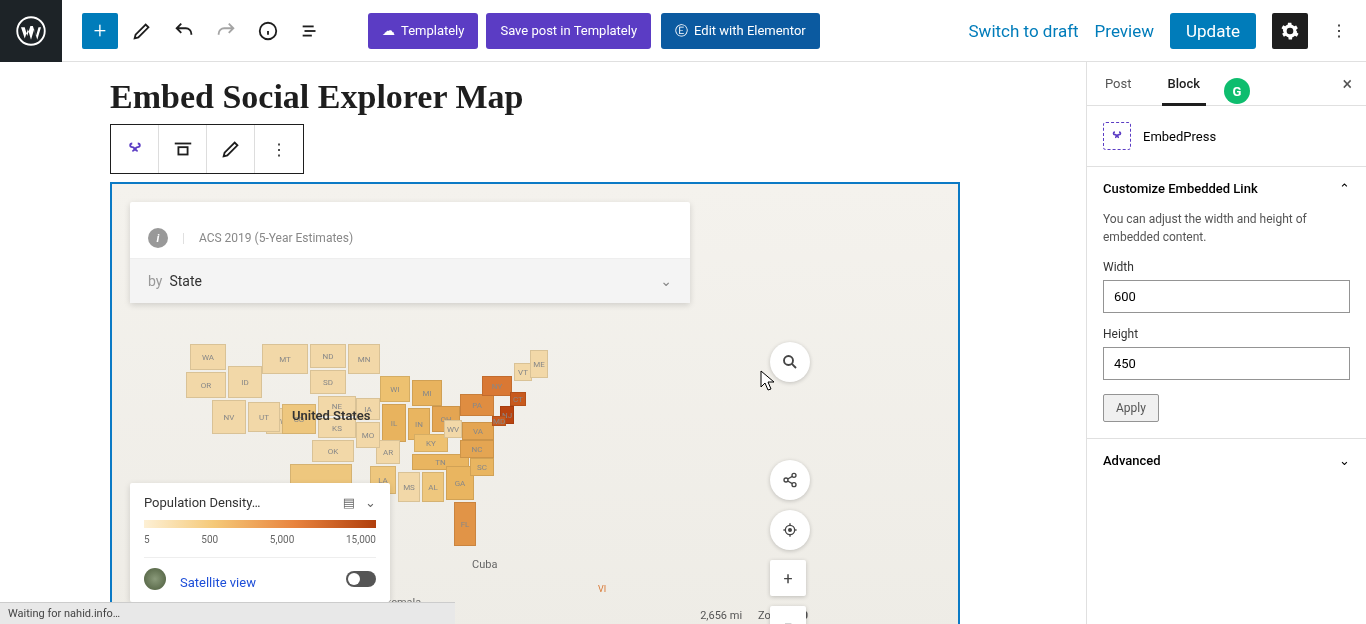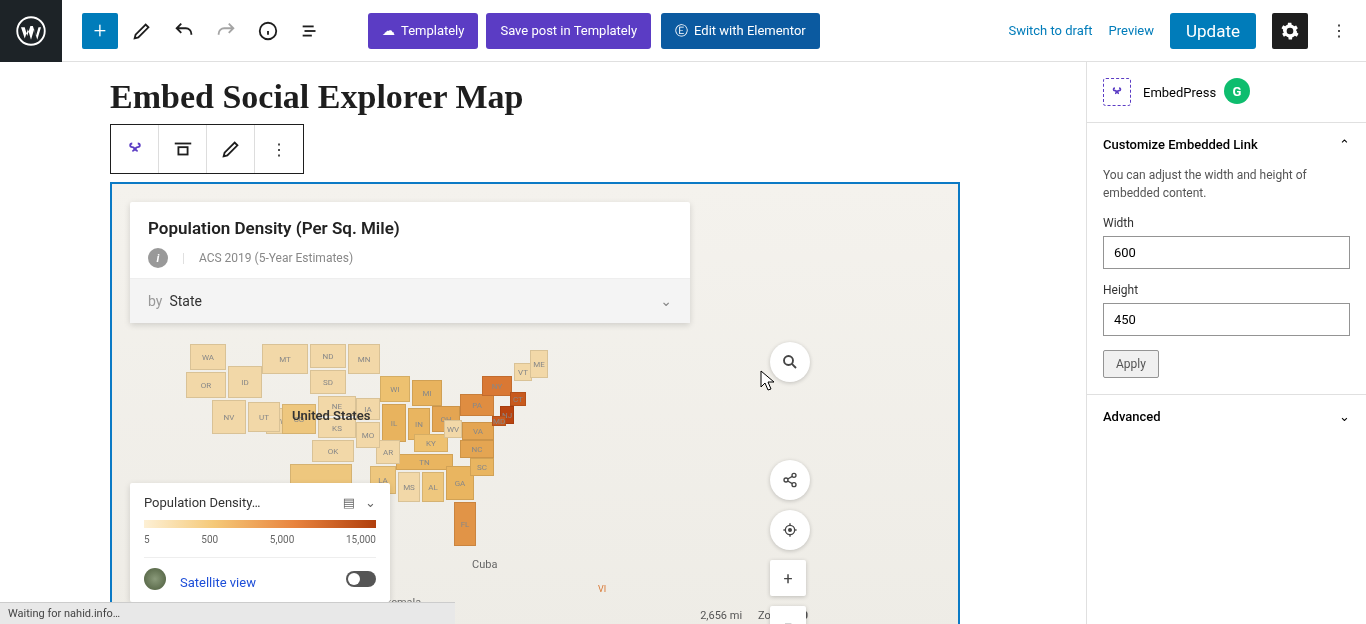--- a/index.html
+++ b/index.html
@@ -10,21 +10,21 @@
 .wp-logo { width: 62px; height: 62px; background: #1d2327; display: flex; align-items: center; justify-content: center; }
 .wp-logo svg { width: 30px; height: 30px; fill: #fff; }
 .add-btn { width: 36px; height: 36px; background: #007cba; color: #fff; display: flex; align-items: center; justify-content: center; margin-left: 16px; border-radius: 2px; font-size: 22px; font-weight: 300; }
 .tb-icon { width: 36px; height: 36px; display: flex; align-items: center; justify-content: center; color: #1e1e1e; margin-left: 2px; }
 .tb-icon svg { width: 22px; height: 22px; fill: none; stroke: currentColor; stroke-width: 2; }
 .tb-spacer { width: 28px; }
 .btn-purple { background: #5b3cc4; color: #fff; padding: 0 14px; height: 36px; display: flex; align-items: center; gap: 6px; border-radius: 3px; font-size: 13px; margin-left: 4px; }
 .btn-blue { background: #0b5aa0; color: #fff; padding: 0 14px; height: 36px; display: flex; align-items: center; gap: 6px; border-radius: 3px; font-size: 13px; margin-left: 6px; }
 .btn-blue-solid { background: #007cba; color: #fff; padding: 0 16px; height: 36px; display: flex; align-items: center; border-radius: 3px; font-size: 17px; }
 .tb-right { margin-left: auto; display: flex; align-items: center; gap: 16px; }
-.link-btn { color: #007cba; font-size: 13px; }
+.link-btn { color: #007cba; font-size: 17px; }
 .gear-btn { width: 36px; height: 36px; background: #1e1e1e; color: #fff; display: flex; align-items: center; justify-content: center; border-radius: 2px; }
 .gear-btn svg { width: 20px; height: 20px; fill: #fff; }
 .dots-btn { width: 30px; display: flex; align-items: center; justify-content: center; color: #1e1e1e; }
 
 
 .main { display: flex; height: calc(624px - 62px); }
 .editor { flex: 1; position: relative; overflow: hidden; padding: 16px 48px 0 110px; }
 .page-title { font-family: Georgia, serif; font-size: 34px; font-weight: 700; color: #1e1e1e; margin-bottom: 8px; }
 
 .block-toolbar { display: flex; border: 1px solid #1e1e1e; background: #fff; width: fit-content; }
@@ -198,21 +198,21 @@
         <div class="state" style="top:212px;left:206px;width:38px;height:20px;">NE</div>
         <div class="state" style="top:234px;left:206px;width:38px;height:20px;">KS</div>
         <div class="state" style="top:256px;left:200px;width:42px;height:22px;">OK</div>
         <div class="state" style="top:280px;left:178px;width:62px;height:48px;background:#eec77e">TX</div>
         <div class="state" style="top:192px;left:268px;width:30px;height:26px;background:#edc170">WI</div>
         <div class="state" style="top:220px;left:270px;width:24px;height:38px;background:#e8b35e">IL</div>
         <div class="state" style="top:196px;left:300px;width:30px;height:26px;background:#e8b35e">MI</div>
         <div class="state" style="top:224px;left:296px;width:22px;height:32px;background:#e9b560">IN</div>
         <div class="state" style="top:222px;left:320px;width:28px;height:26px;background:#e4a552">OH</div>
         <div class="state" style="top:250px;left:302px;width:34px;height:18px;background:#eec170">KY</div>
-        <div class="state" style="top:270px;left:284px;width:57px;height:16px;background:#e9b560">TN</div>
+        <div class="state" style="top:270px;left:300px;width:57px;height:16px;background:#e9b560">TN</div>
         <div class="state" style="top:288px;left:286px;width:22px;height:30px;">MS</div>
         <div class="state" style="top:288px;left:310px;width:22px;height:30px;background:#eec77e">AL</div>
         <div class="state" style="top:282px;left:334px;width:28px;height:34px;background:#e9b560">GA</div>
         <div class="state" style="top:318px;left:342px;width:22px;height:44px;background:#e19447">FL</div>
         <div class="state" style="top:274px;left:358px;width:24px;height:18px;background:#e9b560">SC</div>
         <div class="state" style="top:256px;left:348px;width:34px;height:18px;background:#e4a552">NC</div>
         <div class="state" style="top:238px;left:350px;width:32px;height:18px;background:#e4a552">VA</div>
         <div class="state" style="top:236px;left:332px;width:18px;height:18px;">WV</div>
         <div class="state" style="top:210px;left:348px;width:34px;height:22px;background:#df8d41">PA</div>
         <div class="state" style="top:192px;left:370px;width:30px;height:20px;background:#d97834">NY</div>
@@ -226,21 +226,20 @@
         <div class="state" style="top:214px;left:244px;width:24px;height:22px;">IA</div>
         <div class="state" style="top:238px;left:244px;width:24px;height:26px;">MO</div>
         <div class="country-label" style="top:224px;left:180px;">United States</div>
         <div class="map-label" style="top:374px;left:360px;">Cuba</div>
         <div class="map-label" style="top:412px;left:256px;">Guatemala</div>
         <div class="map-label" style="top:400px;left:486px;font-size:9px;color:#d97834">VI</div>
       </div>
 
       <div class="map-card-top">
         <div class="mct-head">
-          <div class="mct-title">Population Density (Per Sq. Mile)</div>
           <div class="mct-sub">
             <div class="mct-info">i</div>
             <span style="color:#ddd">|</span>
             <span>ACS 2019 (5-Year Estimates)</span>
           </div>
         </div>
         <div class="mct-by">
           <span><span style="color:#999">by</span>&nbsp;&nbsp;<span style="color:#333">State</span></span>
           <span class="chev">⌄</span>
         </div>
@@ -303,20 +302,25 @@
       </div>
 
       <div class="map-footer-txt">
         <span>2,656 mi</span>
         <span><span>Zoom:</span>&nbsp;<b>3.0</b></span>
       </div>
     </div>
   </div>
 
   <div class="sidebar">
+    <div class="sb-tabs">
+      <div class="sb-tab">Post</div>
+      <div class="sb-tab active">Block</div>
+      <div class="sb-close">×</div>
+    </div>
     <div class="sb-block-id">
       <div class="ep-icon">
           <svg width="16" height="16" viewBox="0 0 24 24" fill="none" stroke="currentColor" stroke-width="2.5">
             <path d="M9 6c-3 0-3 4 0 4s3 4 0 4m6-8c3 0 3 4 0 4s-3 4 0 4"></path>
           </svg>
         </div>
       <span>EmbedPress</span>
     </div>
     <div class="sb-panel">
       <div class="sb-panel-head">

